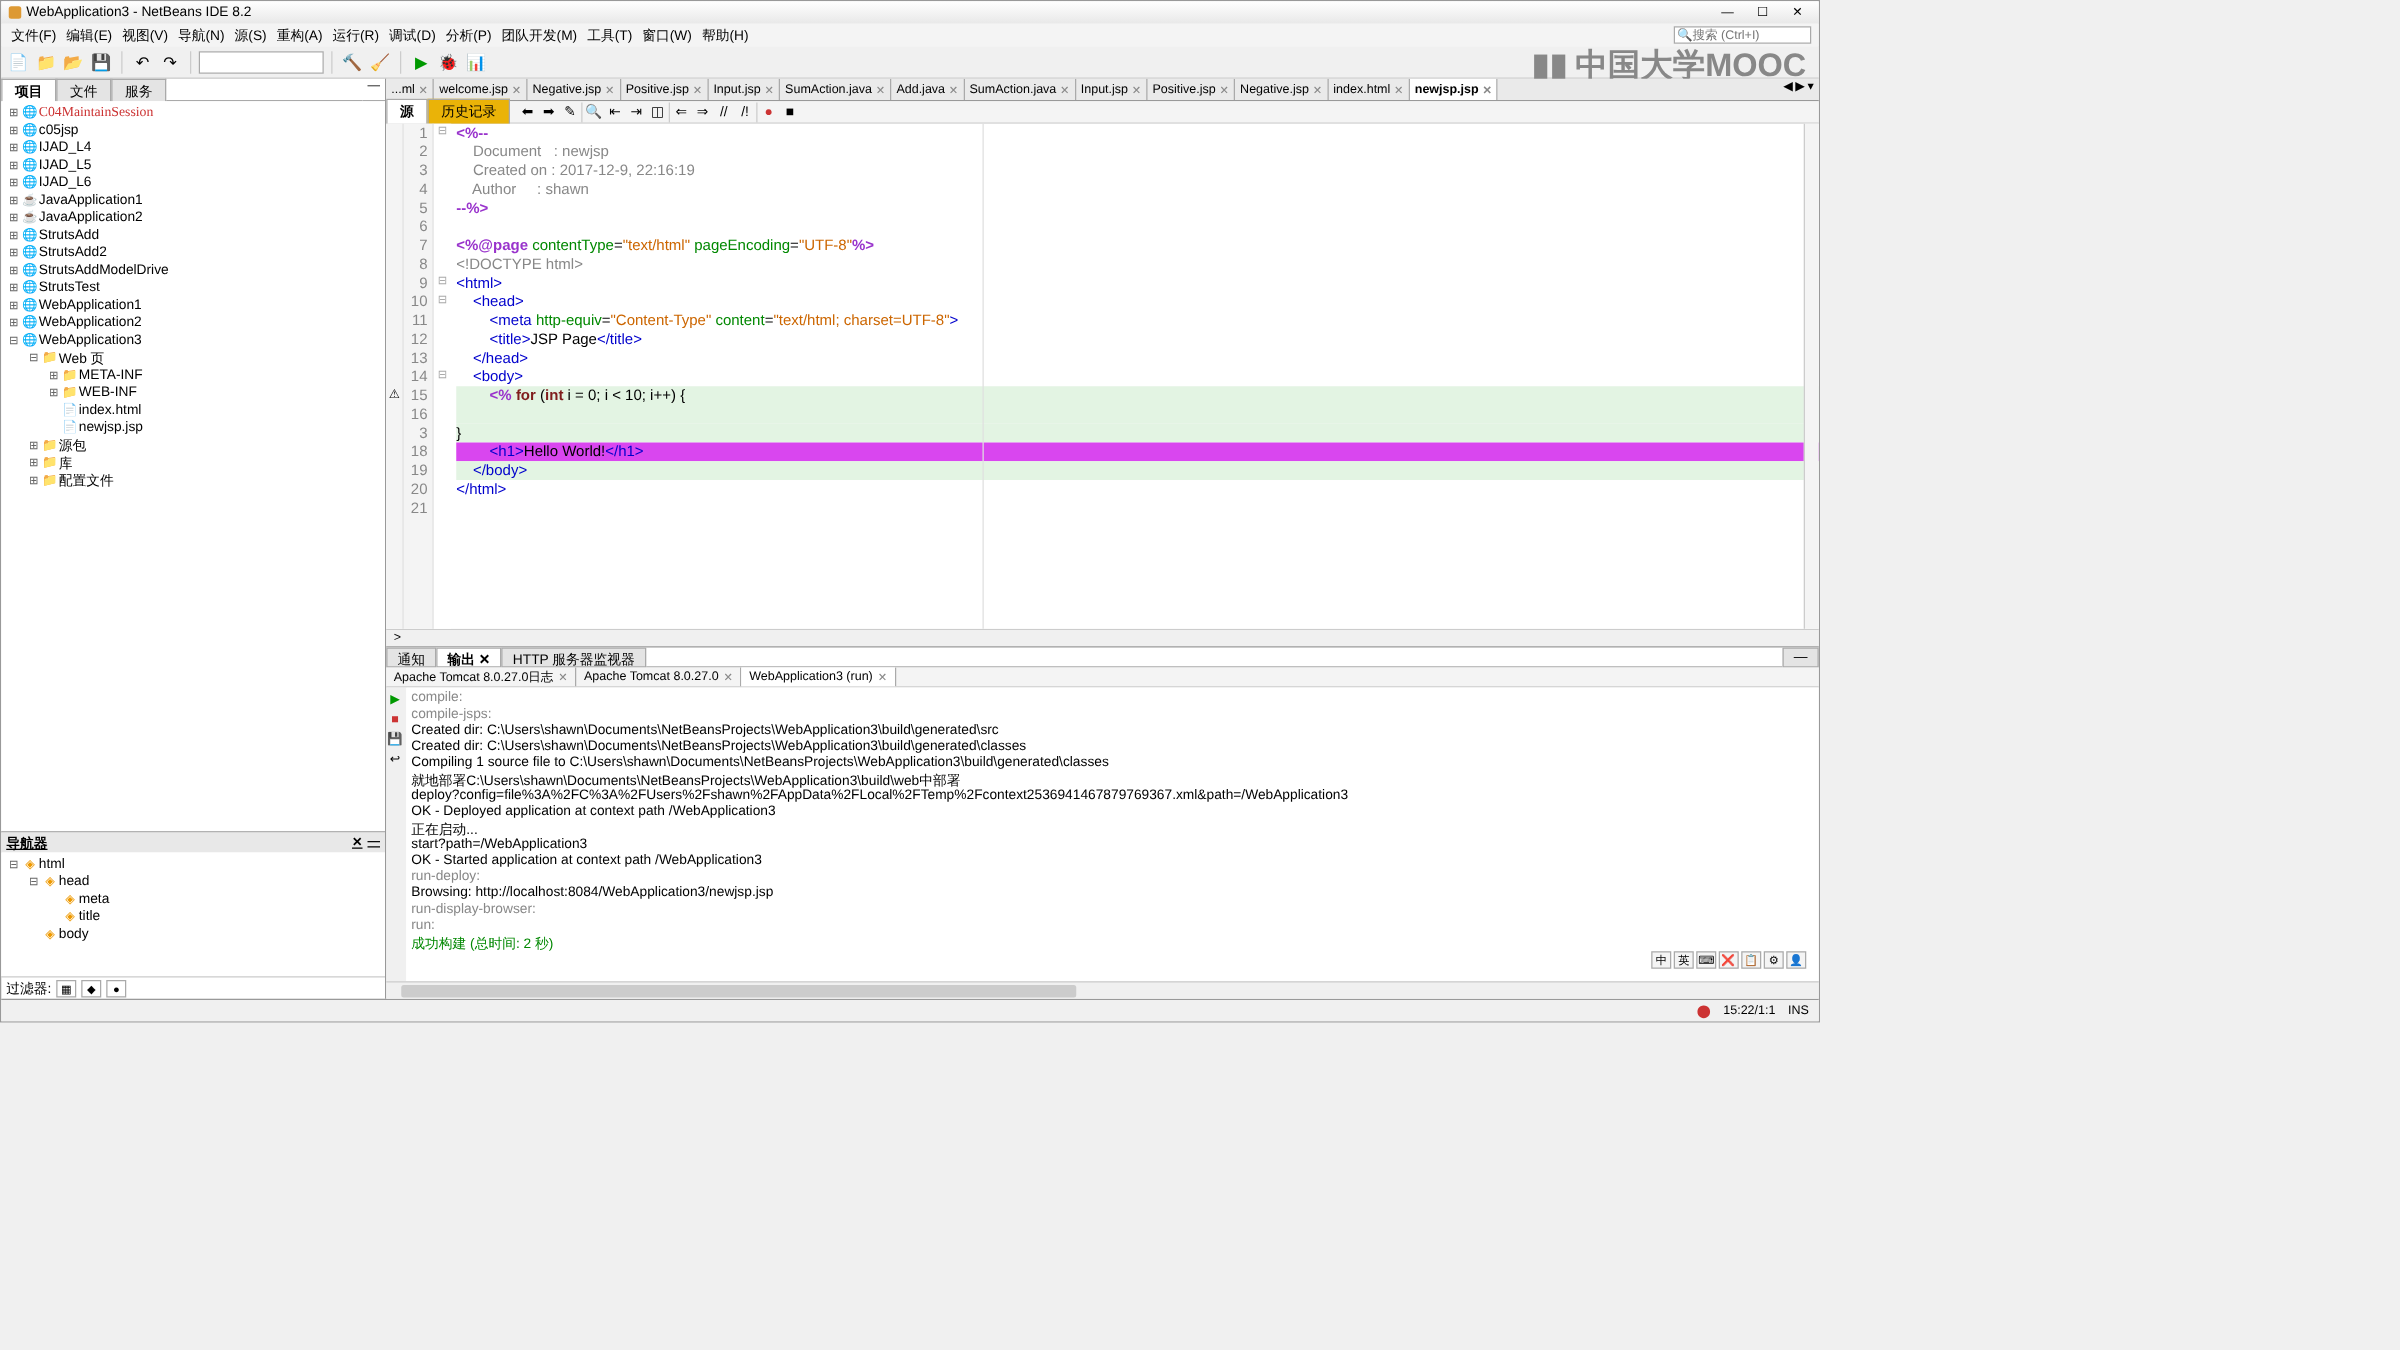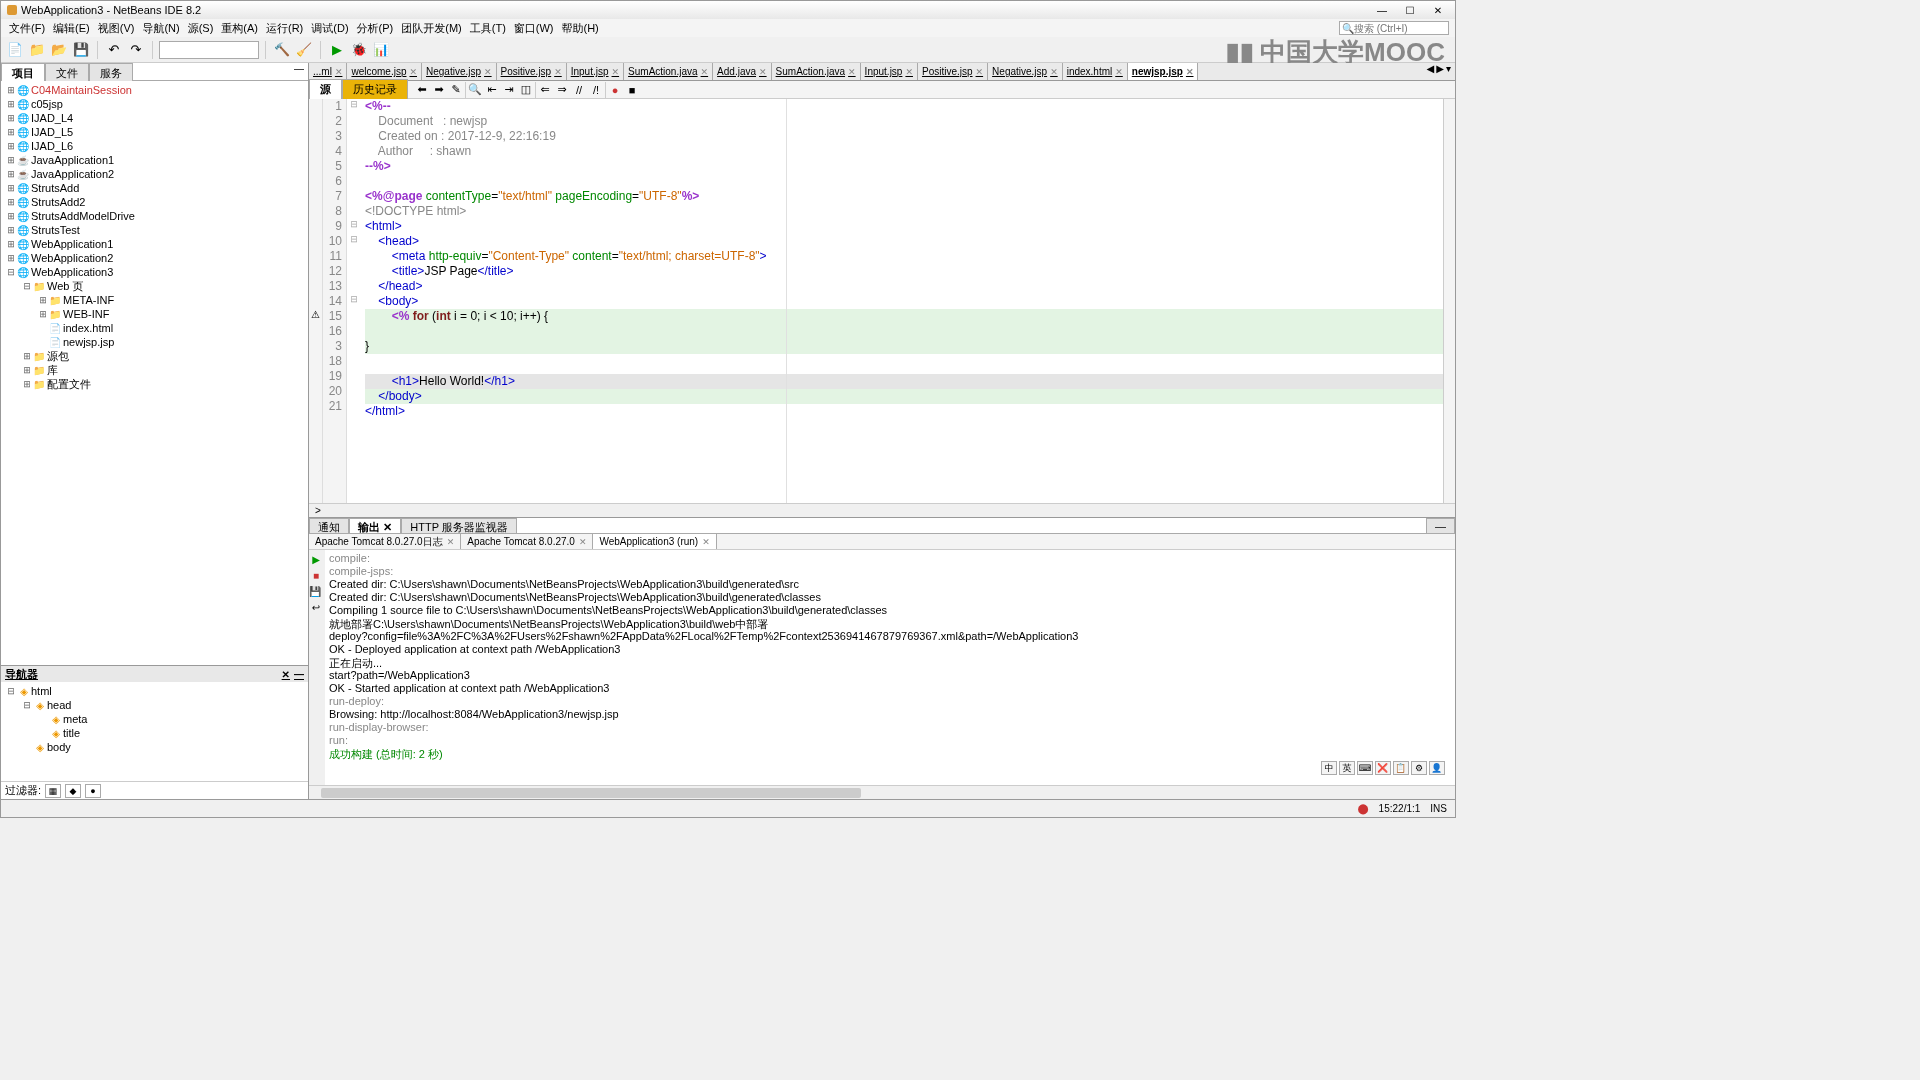--- a/index.html
+++ b/index.html
@@ -53,55 +53,55 @@
 .panel-tabs { height: 18px; display:flex; font-size:11px; }
 .panel-tabs .ptab { padding: 2px 10px; background:#e4e4e4; border:1px solid #aaa; border-bottom:none; cursor:pointer;}
 .panel-tabs .ptab.active { background:#fff; font-weight:bold; }
 .panel-tabs .spacer { flex:1; border-bottom:1px solid #aaa;}
 .panel-tabs .pmin { padding:0 4px; font-size:10px; cursor:pointer; border-bottom:1px solid #aaa;}
 
 .project-tree { flex: 1; background:#fff; overflow:auto; font-size:11px; padding:2px 0;}
 .tree-item { display:flex; align-items:center; height:14px; padding-left:4px; white-space:nowrap; cursor:pointer;}
 .tree-item .toggle { width:12px; display:inline-flex; justify-content:center; color:#666; font-size:9px;}
 .tree-item .ticon { width:14px; display:inline-flex; justify-content:center; font-size:10px;}
-.tree-item .red { color:#c33; }
+.tree-item .red { color:#c33;font-family:Liberation Serif, serif; }
 .folder-icon { color:#c9a227; }
 .proj-icon { color:#8a6d3b; }
 .coffee-icon { color:#b5651d; }
 .file-icon { color:#888; }
 
 .navigator { height: 134px; border-top:1px solid #999;}
 .nav-header { height:16px; display:flex; align-items:center; padding-left:4px; font-size:11px; font-weight:bold; background:#e8e8e8; justify-content:space-between;text-decoration:underline;}
 .nav-header .nh-controls { display:flex; gap:4px; padding-right:4px; font-size:10px;}
 .nav-tree { background:#fff; height: calc(100% - 16px - 18px); overflow:auto; font-size:11px; padding:2px 0;}
 .filter-bar { height:18px; display:flex; align-items:center; gap:4px; padding:0 4px; font-size:11px; border-top:1px solid #ccc;}
 .filter-bar .fbtn { width:16px; height:14px; border:1px solid #aaa; display:flex; align-items:center; justify-content:center; font-size:9px; cursor:pointer;}
 
 
 .editor-panel { flex:1; display:flex; flex-direction:column; }
 .editor-tabs { height:18px; display:flex; font-size:10px; overflow:hidden; border-bottom:1px solid #999; background:#eaeaea;}
-.editor-tabs .etab { display:flex; align-items:center; padding:0 4px; border-right:1px solid #aaa; gap:3px; cursor:pointer; white-space:nowrap;text-decoration:underline;}
+.editor-tabs .etab { display:flex; align-items:center; padding:0 4px; border-right:1px solid #aaa; gap:3px; cursor:pointer; white-space:nowrap;}
 .editor-tabs .etab.active { background:#fff; font-weight:bold;}
 .editor-tabs .etab .close { font-size:9px; color:#888; cursor:pointer;}
 .editor-tabs .tab-nav { margin-left:auto; display:flex; gap:2px; padding:0 4px;}
 
 .editor-subtabs { height:18px; display:flex; font-size:11px; align-items:center; border-bottom:1px solid #ccc; background:#f4f4f4;}
 .editor-subtabs .stab { padding:2px 10px; border:1px solid #aaa; cursor:pointer; background:#eab308;}
 .editor-subtabs .stab.active { background:#fff; font-weight:bold;}
 .editor-subtabs .etoolbar { display:flex; gap:1px; margin-left:6px;}
 .editor-subtabs .etb { width:16px; height:16px; display:flex; align-items:center; justify-content:center; font-size:11px; cursor:pointer;}
 
 .code-area { flex:1; display:flex; font-family:"Courier New",monospace; font-size:12px; position:relative; background:#fff;}
 .gutter-marks { width:14px; background:#f4f4f4; border-right:1px solid #ddd;}
 .gutter-nums { width:24px; background:#f4f4f4; text-align:right; padding-right:4px; color:#888; border-right:1px solid #ddd;}
 .fold-col { width:14px; background:#fff;}
 .code-lines { flex:1; padding-left:4px; position:relative;}
 .code-line { height:15px; white-space:pre; }
 .code-line.hl-green { background:#e3f4e3; }
-.code-line.hl-current { background:#e5e5e5;margin-top:20px; }
+.code-line.hl-current { background:#d946ef; }
 .gutter-line { height:15px; }
 .c-kw { color:#7f1d1d; font-weight:bold; }
 .c-tag { color:#0000cc; }
 .c-attr { color:#008800; }
 .c-str { color:#cc6600; }
 .c-cmt { color:#888; }
 .c-jsp { color:#9933cc; font-weight:bold;}
 .margin-line { position:absolute; left:425px; top:0; bottom:0; width:1px; background:#e0e0e0;}
 .err-strip { position:absolute; right:0; top:0; bottom:0; width:12px; background:#f4f4f4; border-left:1px solid #ccc;}
 

